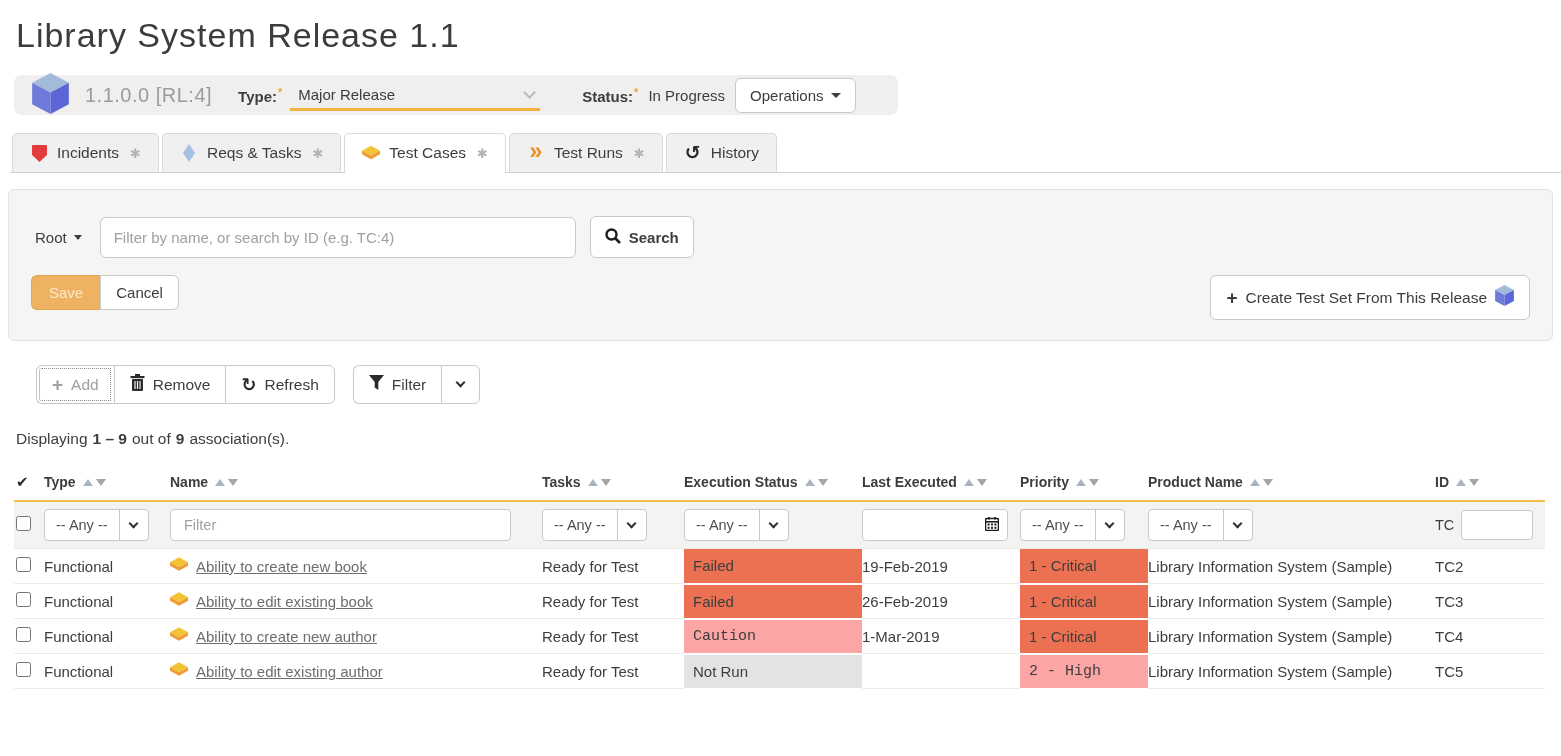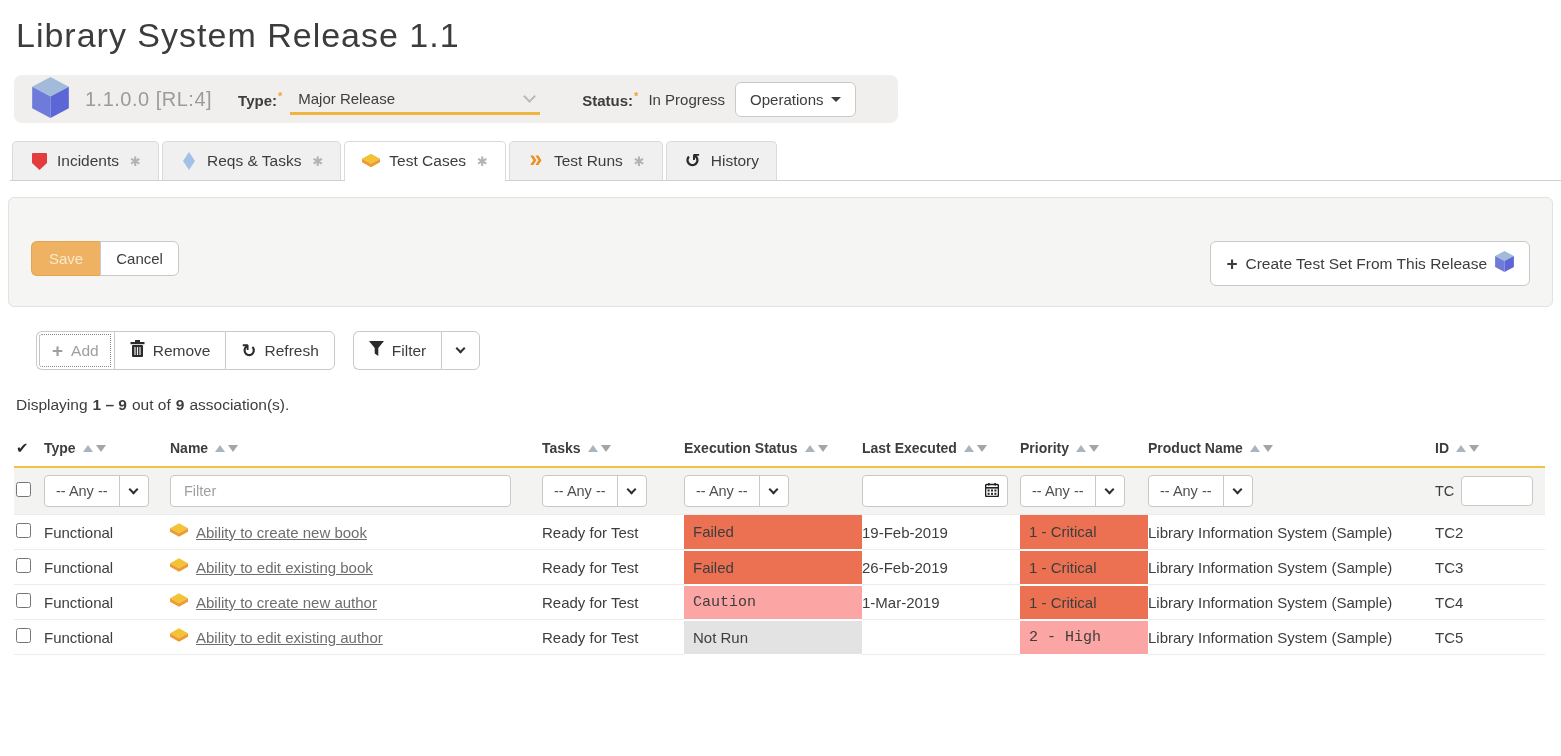--- a/index.html
+++ b/index.html
@@ -3,21 +3,21 @@
 <meta charset="utf-8">
 <style>
   * { box-sizing: border-box; margin: 0; padding: 0; }
   html,body { width: 1561px; background: #fff; font-family: "Liberation Sans", "DejaVu Sans", sans-serif; color: #3d3d3d; }
   body { overflow-x: hidden; }
 
   
   .page-title { font-size: 34px; font-weight: 300; letter-spacing: 1px; color: #3c3c3c; margin: 16px 0 0 16px; }
 
   
-  .info-bar { display: flex; align-items: center; height: 48px; width: 884px; margin: 20px 0 0 14px;
+  .info-bar { display: flex; align-items: center; height: 40px; width: 884px; margin: 20px 0 0 14px;
               background: #f0efee; border-radius: 8px; padding: 12px 18px; }
   .info-bar .cube { flex: 0 0 auto; }
   .version { font-size: 20px; color: #9b9b9b; margin: 0 26px 0 16px; letter-spacing: 0.5px; }
   .fld-label { font-weight: 700; font-size: 15px; color: #3d3d3d; }
   .req-star { color: #f0a032; font-size: 11px; vertical-align: super; margin-left: 1px; }
   .type-select { display: inline-flex; align-items: center; justify-content: space-between; width: 250px;
                  margin-left: 8px; padding: 6px 6px 5px 8px; border-bottom: 3px solid #f0b53e; font-size: 15px; cursor: pointer; }
   .chev-lite { width: 9px; height: 9px; border-right: 2px solid #b9b9b9; border-bottom: 2px solid #b9b9b9;
                transform: rotate(45deg); margin-top: -4px; }
   .status-label { margin-left: 42px; }
@@ -167,20 +167,34 @@
     <span>Test Runs</span>
     <span class="dirty">✱</span>
   </div>
   <div class="tab">
     <span class="ticon hist-glyph">↺</span>
     <span>History</span>
   </div>
 </div>
 
 <div class="panel">
+  <div class="panel-row">
+    <span class="root-dd">
+      <span>Root</span>
+      <span class="caret-down"></span>
+    </span>
+    <input class="text-input search-input" placeholder="Filter by name, or search by ID (e.g. TC:4)" style="">
+    <button class="btn search-btn">
+      <span><svg width="16" height="16" viewBox="0 0 16 16">
+            <circle cx="6.5" cy="6.5" r="5" fill="none" stroke="#1f1f1f" stroke-width="2.4"></circle>
+            <line x1="10.5" y1="10.5" x2="15" y2="15" stroke="#1f1f1f" stroke-width="2.6"></line>
+          </svg></span>
+      <span>Search</span>
+    </button>
+  </div>
 
 
   <div class="panel-footer">
     <span class="btn-group">
       <button class="btn save-btn">Save</button>
       <button class="btn cancel-btn">Cancel</button>
     </span>
     <button class="btn create-btn">
       <span class="plus-glyph">+</span>
       <span>Create Test Set From This Release</span>

